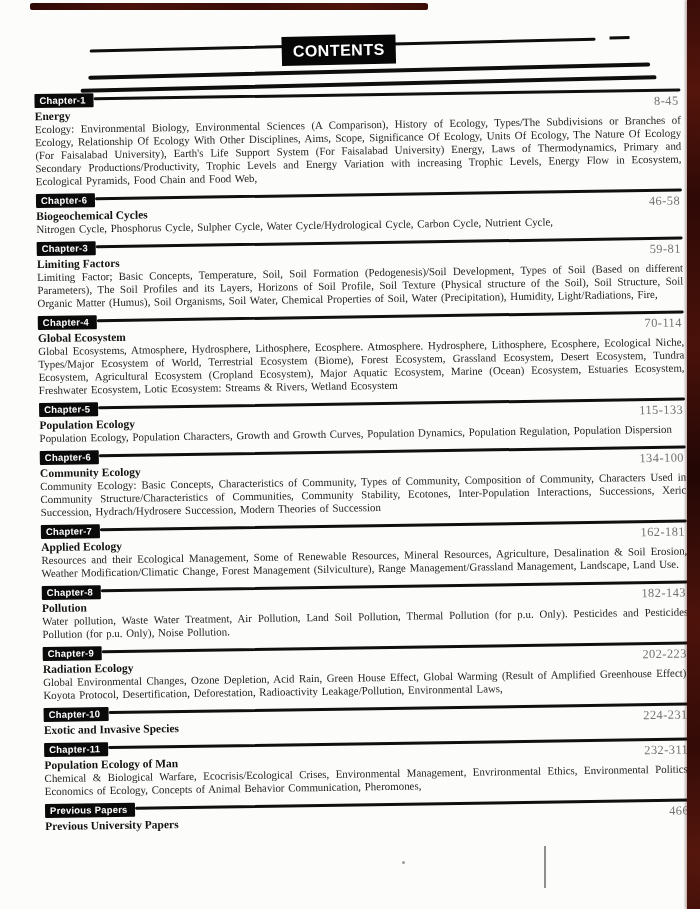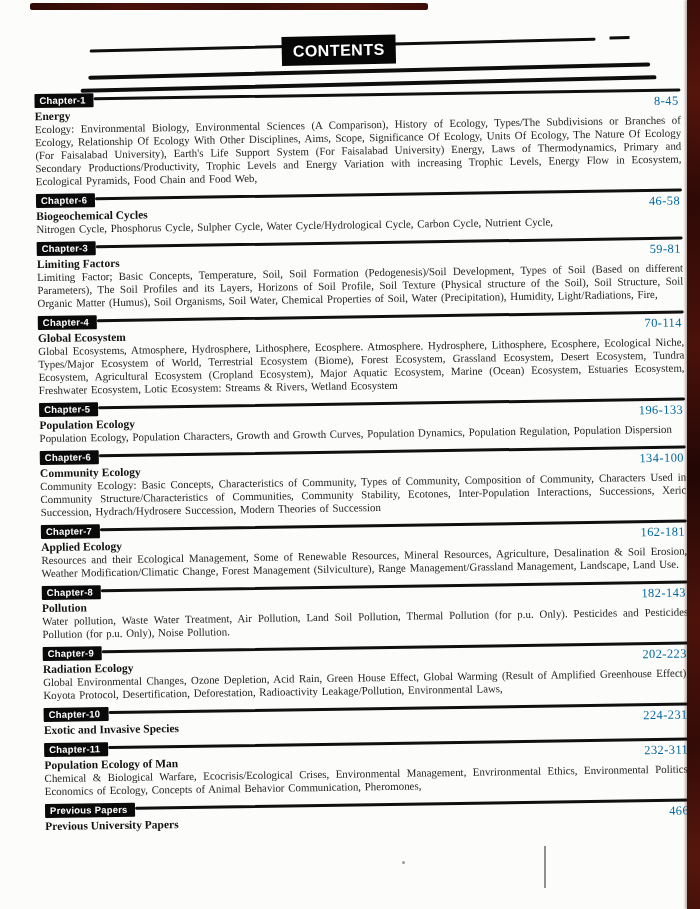--- a/index.html
+++ b/index.html
@@ -34,21 +34,21 @@
   section.chapter{margin-bottom:6px;}
   .ch-header{display:flex;align-items:flex-start;height:13px;position:relative;margin-bottom:2px;}
   .ch-label{
     background:#0a0a0a;color:#fff;white-space:nowrap;
     font:bold 9.5px/10px "Liberation Sans", sans-serif;
     padding:2px 8px 2px 5px;letter-spacing:.2px;border-radius:1px;
   }
   .ch-line{flex:1;height:3px;background:#101010;margin-top:4px;border-radius:2px;}
   .ch-pages{
     position:absolute;right:2px;top:10px;
-    font:12.5px/13px "Liberation Serif", serif;letter-spacing:.4px;color:#0369a1;
+    font:12.5px/13px "Liberation Serif", serif;letter-spacing:.4px;color:#737373;
   }
   .ch-title{
     font:bold 11.5px/14px "Liberation Serif", serif;color:#121212;margin:2px 0 0 0;
   }
   .ch-desc{
     margin:0;font:10.9px/13px "Liberation Serif", serif;color:#1d1d1d;
     text-align:justify;word-spacing:1px;
   }
   
   .art-top{
@@ -120,21 +120,21 @@
       <span class="ch-pages">70-114</span>
     </div>
     <div class="ch-title">Global Ecosystem</div>
     <p class="ch-desc">Global Ecosystems, Atmosphere, Hydrosphere, Lithosphere, Ecosphere. Atmosphere. Hydrosphere, Lithosphere, Ecosphere, Ecological Niche, Types/Major Ecosystem of World, Terrestrial Ecosystem (Biome), Forest Ecosystem, Grassland Ecosystem, Desert Ecosystem, Tundra Ecosystem, Agricultural Ecosystem (Cropland Ecosystem), Major Aquatic Ecosystem, Marine (Ocean) Ecosystem, Estuaries Ecosystem, Freshwater Ecosystem, Lotic Ecosystem: Streams &amp; Rivers, Wetland Ecosystem</p>
   </section>
 
   <section class="chapter">
     <div class="ch-header">
       <span class="ch-label">Chapter-5</span>
       <span class="ch-line"></span>
-      <span class="ch-pages">196-133</span>
+      <span class="ch-pages">115-133</span>
     </div>
     <div class="ch-title">Population Ecology</div>
     <p class="ch-desc">Population Ecology, Population Characters, Growth and Growth Curves, Population Dynamics, Population Regulation, Population Dispersion</p>
   </section>
 
   <section class="chapter">
     <div class="ch-header">
       <span class="ch-label">Chapter-6</span>
       <span class="ch-line"></span>
       <span class="ch-pages">134-100</span>

